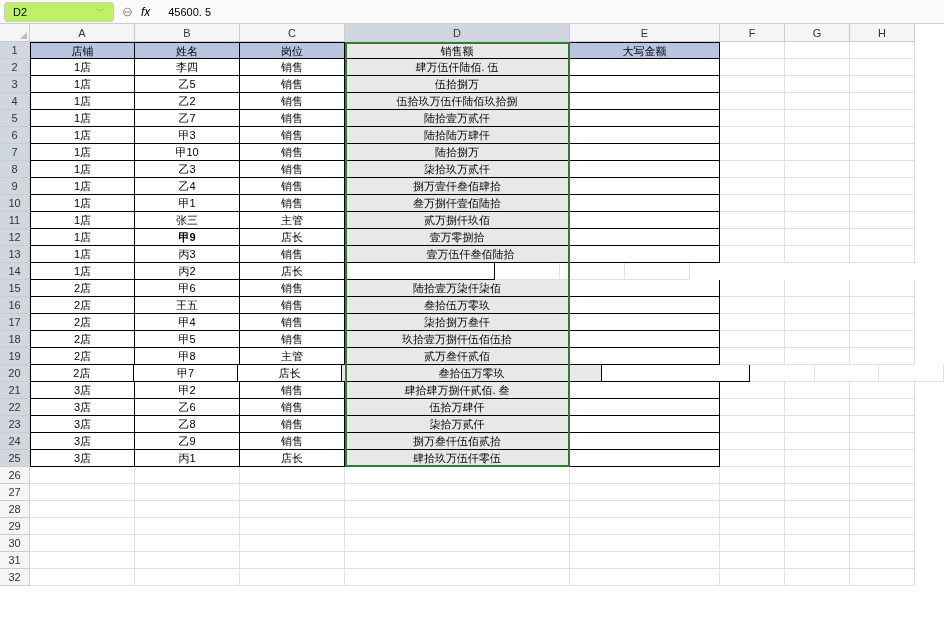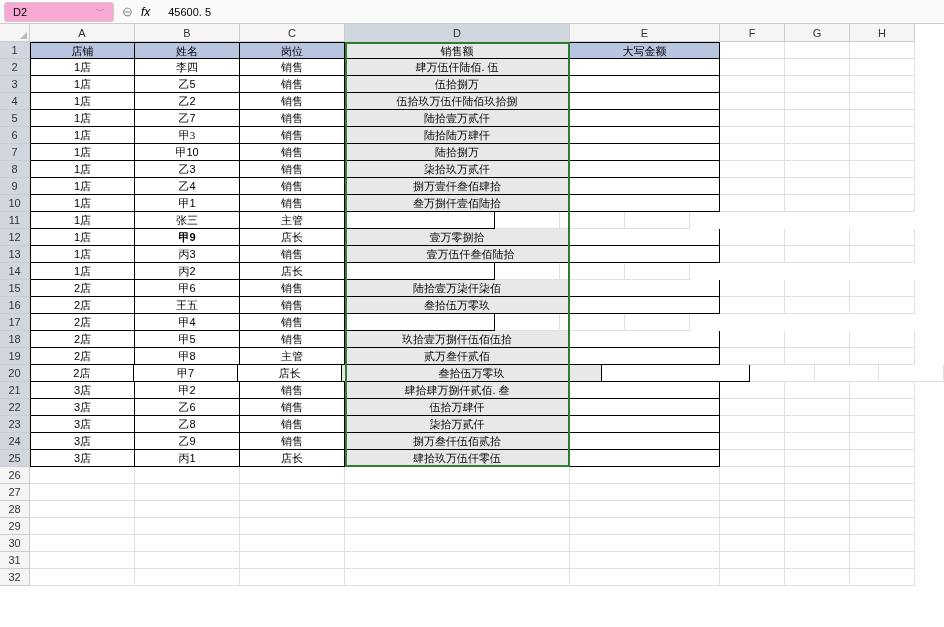--- a/index.html
+++ b/index.html
@@ -11,21 +11,21 @@
     height: 24px;
     border-bottom: 1px solid #ccc;
     background: #fafafa;
     padding: 0 4px;
     gap: 8px;
   }
   .namebox {
     width: 110px;
     height: 20px;
     border: 1px solid #ccc;
-    background: #f9a8d4;
+    background: #bef264;
     font-size: 11px;
     padding: 0 8px;
     display: flex;
     align-items: center;
     justify-content: space-between;
     border-radius: 3px;
   }
   .namebox .chev { font-size: 9px; color: #666; }
   .fx-group { display: flex; align-items: center; gap: 8px; }
   .fx-cancel { color: #888; font-size: 13px; }
@@ -188,21 +188,21 @@
         <div class="cell col-C bordered" style="width: 105px;">销售</div>
         <div class="cell col-D bordered sel-range" style="width: 225px;">陆拾壹万贰仟</div>
         <div class="cell col-E bordered" style="width: 150px;"></div>
         <div class="cell col-F" style="width: 65px;"></div>
         <div class="cell col-G" style="width: 65px;"></div>
         <div class="cell col-H" style="width: 65px;"></div>
       </div>
       <div class="row">
         <div class="row-h sel">6</div>
         <div class="cell col-A bordered bordered-left" style="width: 105px;">1店</div>
-        <div class="cell col-B bordered" style="width: 105px; font-family: Liberation Serif, serif;">甲3</div>
+        <div class="cell col-B bordered" style="width: 105px;">甲3</div>
         <div class="cell col-C bordered" style="width: 105px;">销售</div>
         <div class="cell col-D bordered sel-range" style="width: 225px;">陆拾陆万肆仟</div>
         <div class="cell col-E bordered" style="width: 150px;"></div>
         <div class="cell col-F" style="width: 65px;"></div>
         <div class="cell col-G" style="width: 65px;"></div>
         <div class="cell col-H" style="width: 65px;"></div>
       </div>
       <div class="row">
         <div class="row-h sel">7</div>
         <div class="cell col-A bordered bordered-left" style="width: 105px;">1店</div>
@@ -245,20 +245,21 @@
         <div class="cell col-E bordered" style="width: 150px;"></div>
         <div class="cell col-F" style="width: 65px;"></div>
         <div class="cell col-G" style="width: 65px;"></div>
         <div class="cell col-H" style="width: 65px;"></div>
       </div>
       <div class="row">
         <div class="row-h sel">11</div>
         <div class="cell col-A bordered bordered-left" style="width: 105px;">1店</div>
         <div class="cell col-B bordered" style="width: 105px;">张三</div>
         <div class="cell col-C bordered" style="width: 105px;">主管</div>
+        <div class="cell col-D bordered sel-range" style="width: 225px;">贰万捌仟玖佰</div>
         <div class="cell col-E bordered" style="width: 150px;"></div>
         <div class="cell col-F" style="width: 65px;"></div>
         <div class="cell col-G" style="width: 65px;"></div>
         <div class="cell col-H" style="width: 65px;"></div>
       </div>
       <div class="row">
         <div class="row-h sel">12</div>
         <div class="cell col-A bordered bordered-left" style="width: 105px;">1店</div>
         <div class="cell col-B bordered" style="width: 105px; font-weight: bold;">甲9</div>
         <div class="cell col-C bordered" style="width: 105px;">店长</div>
@@ -309,20 +310,21 @@
         <div class="cell col-E bordered" style="width: 150px;"></div>
         <div class="cell col-F" style="width: 65px;"></div>
         <div class="cell col-G" style="width: 65px;"></div>
         <div class="cell col-H" style="width: 65px;"></div>
       </div>
       <div class="row">
         <div class="row-h sel">17</div>
         <div class="cell col-A bordered bordered-left" style="width: 105px;">2店</div>
         <div class="cell col-B bordered" style="width: 105px;">甲4</div>
         <div class="cell col-C bordered" style="width: 105px;">销售</div>
+        <div class="cell col-D bordered sel-range" style="width: 225px;">柒拾捌万叁仟</div>
         <div class="cell col-E bordered" style="width: 150px;"></div>
         <div class="cell col-F" style="width: 65px;"></div>
         <div class="cell col-G" style="width: 65px;"></div>
         <div class="cell col-H" style="width: 65px;"></div>
       </div>
       <div class="row">
         <div class="row-h sel">18</div>
         <div class="cell col-A bordered bordered-left" style="width: 105px;">2店</div>
         <div class="cell col-B bordered" style="width: 105px;">甲5</div>
         <div class="cell col-C bordered" style="width: 105px;">销售</div>

